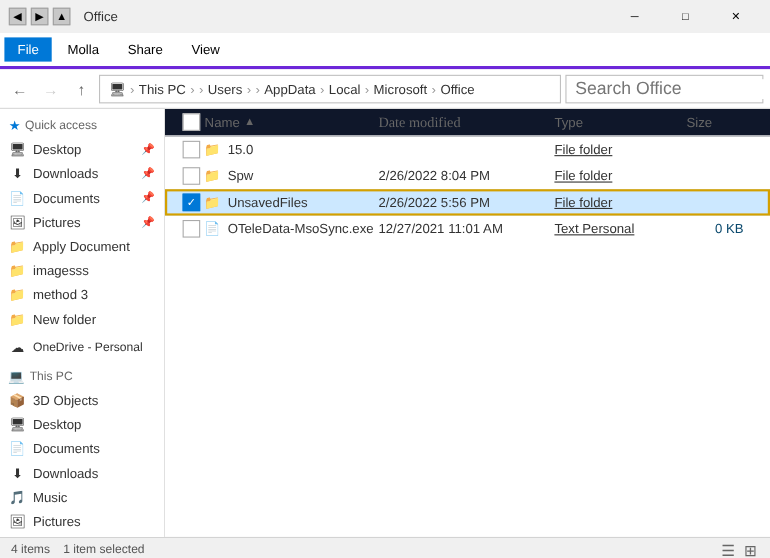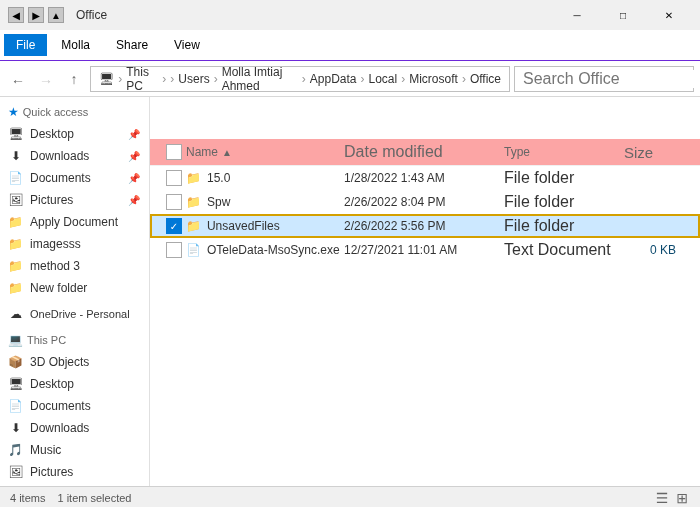--- a/index.html
+++ b/index.html
@@ -16,21 +16,21 @@
     }
     .title-bar-icons { display: flex; gap: 4px; align-items: center; }
     .title-icon { width: 16px; height: 16px; background: #c8c8c8; border: 1px solid #a0a0a0; display: flex; align-items: center; justify-content: center; font-size: 10px; }
     .title-bar-title { font-size: 12px; color: #333; margin-left: 6px; }
     .title-bar-controls { margin-left: auto; display: flex; gap: 0; }
     .title-control { width: 46px; height: 30px; display: flex; align-items: center; justify-content: center; font-size: 10px; cursor: pointer; }
 
     
     .ribbon {
       background: #fff;
-      border-bottom: 1px solid #6d28d9;
+      border-bottom: 3px solid #6d28d9;
     }
     .ribbon-tabs {
       display: flex;
       align-items: center;
       height: 30px;
       padding: 0 4px;
       gap: 2px;
     }
     .ribbon-tab {
       padding: 4px 12px;
@@ -137,27 +137,26 @@
     .content-area {
       flex: 1;
       background: #fff;
       overflow-y: auto;
     }
     .content-header {
       display: flex;
       align-items: center;
       padding: 4px 16px;
       border-bottom: 1px solid #f0f0f0;
-      background: #fca5a5;
-      margin-top: 42px;
+      background: #0f172a;
     }
     .col-name { flex: 2; font-size: 12px; color: #666; }
-    .col-date { width: 160px; font-size: 16px; color: #666; }
+    .col-date { width: 160px; font-size: 13px; color: #666; font-family: Liberation Serif, serif; }
     .col-type { width: 120px; font-size: 12px; color: #666; }
-    .col-size { width: 60px; font-size: 15px; color: #666; }
+    .col-size { width: 60px; font-size: 12px; color: #666; }
     .content-header .col-name { display: flex; align-items: center; gap: 4px; cursor: pointer; }
     .sort-arrow { font-size: 10px; color: #666; }
 
     .file-row {
       display: flex;
       align-items: center;
       padding: 3px 16px;
       cursor: pointer;
       min-height: 24px;
     }
@@ -175,21 +174,21 @@
       background: #0078d7;
       border-color: #0078d7;
       color: white;
       font-size: 10px;
     }
     .file-checkbox.orange-outline {
       border: 2px solid #d4a000;
     }
     .file-name { flex: 2; font-size: 12px; color: #333; display: flex; align-items: center; gap: 6px; }
     .file-date { width: 160px; font-size: 12px; color: #333; }
-    .file-type { width: 120px; font-size: 16px; color: #333; }
+    .file-type { width: 120px; font-size: 12px; color: #333; text-decoration: underline; }
     .file-size { width: 60px; font-size: 12px; color: #0c4a6e; text-align: right; padding-right: 8px; }
 
     
     .status-bar {
       height: 22px;
       background: #f0f0f0;
       border-top: 1px solid #d0d0d0;
       display: flex;
       align-items: center;
       padding: 0 10px;
@@ -239,21 +238,20 @@
   <button class="nav-btn" disabled="">→</button>
   <button class="nav-btn">↑</button>
   <div class="address-bar">
     <span>🖥</span>
     <span class="address-sep">›</span>
     <span>This PC</span>
     <span class="address-sep">›</span>
     <span class="address-sep">›</span>
     <span>Users</span>
     <span class="address-sep">›</span>
-    <span>Molla Imtiaj Ahmed</span>
     <span class="address-sep">›</span>
     <span>AppData</span>
     <span class="address-sep">›</span>
     <span>Local</span>
     <span class="address-sep">›</span>
     <span>Microsoft</span>
     <span class="address-sep">›</span>
     <span>Office</span>
   </div>
   <div class="search-box">
@@ -367,21 +365,20 @@
         <span>Size</span>
       </div>
     </div>
 
     <div class="file-row">
       <div class="file-checkbox"></div>
       <div class="file-name">
         <span>📁</span>
         <span>15.0</span>
       </div>
-      <div class="file-date">1/28/2022 1:43 AM</div>
       <div class="file-type">File folder</div>
       <div class="file-size"></div>
     </div>
 
     <div class="file-row">
       <div class="file-checkbox"></div>
       <div class="file-name">
         <span>📁</span>
         <span>Spw</span>
       </div>
@@ -401,21 +398,21 @@
       <div class="file-size"></div>
     </div>
 
     <div class="file-row">
       <div class="file-checkbox"></div>
       <div class="file-name">
         <span>📄</span>
         <span>OTeleData-MsoSync.exe</span>
       </div>
       <div class="file-date">12/27/2021 11:01 AM</div>
-      <div class="file-type">Text Document</div>
+      <div class="file-type">Text Personal</div>
       <div class="file-size">0 KB</div>
     </div>
 
   </div>
 </div>
 
 <div class="status-bar">
   <span>4 items</span>
   <span>1 item selected</span>
   <div class="status-right">

